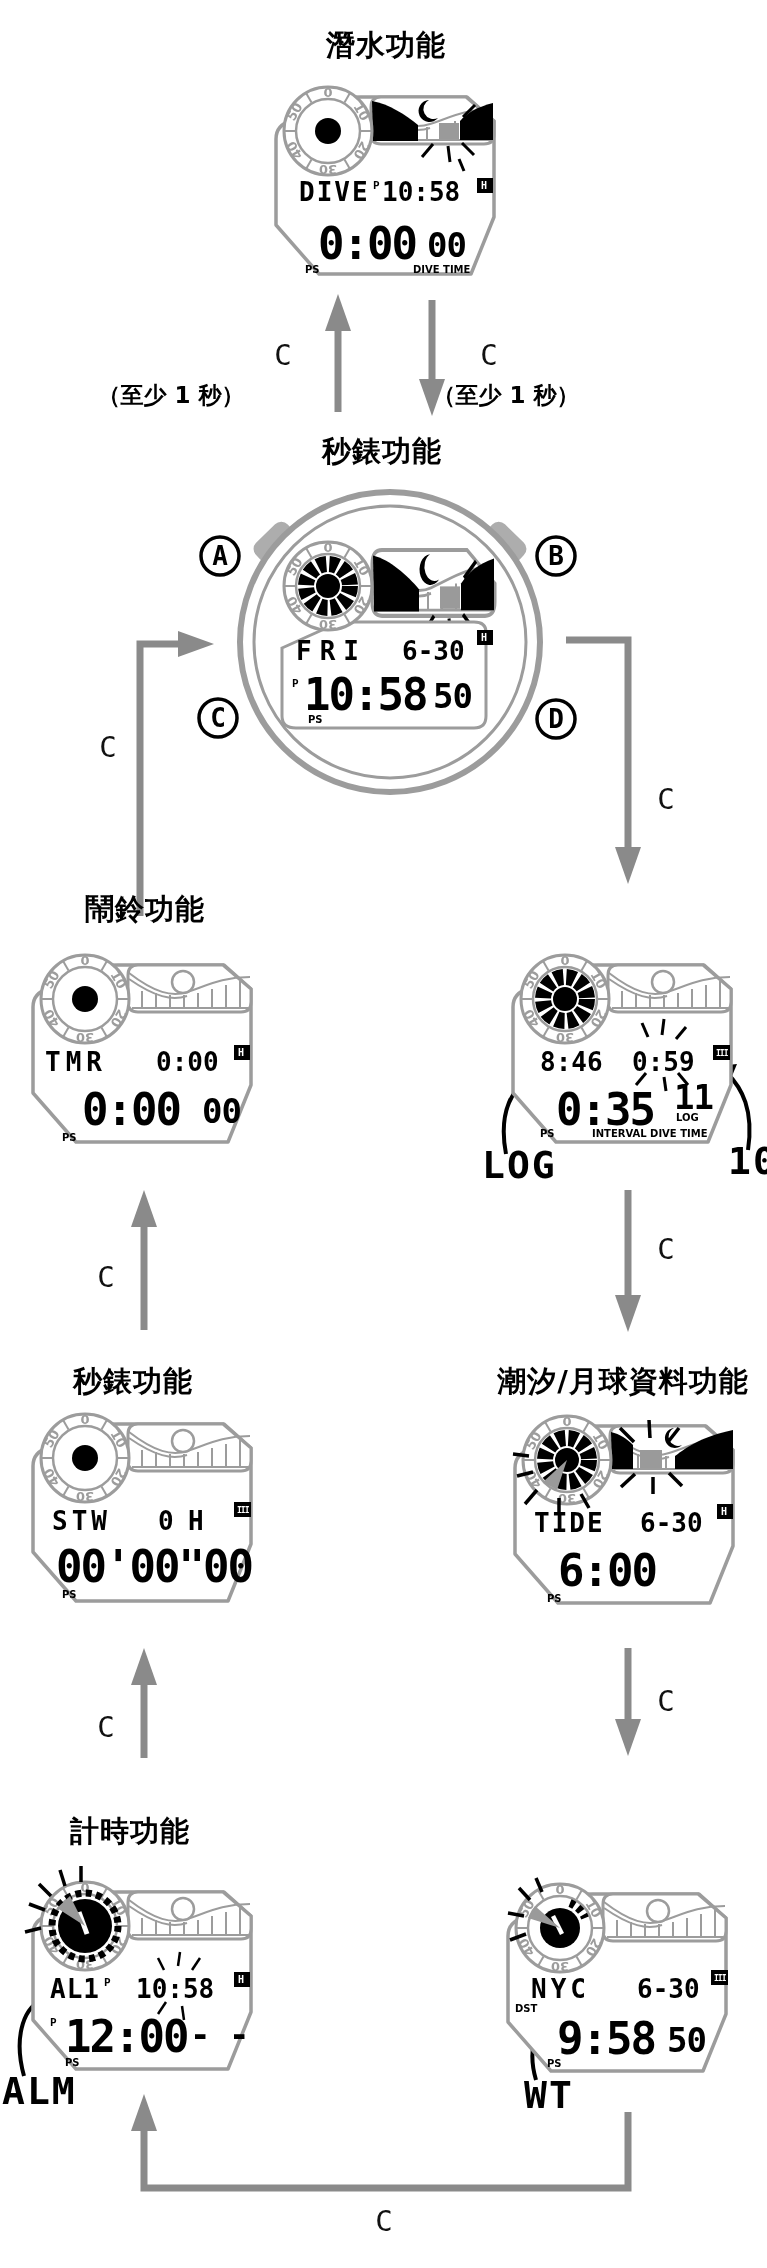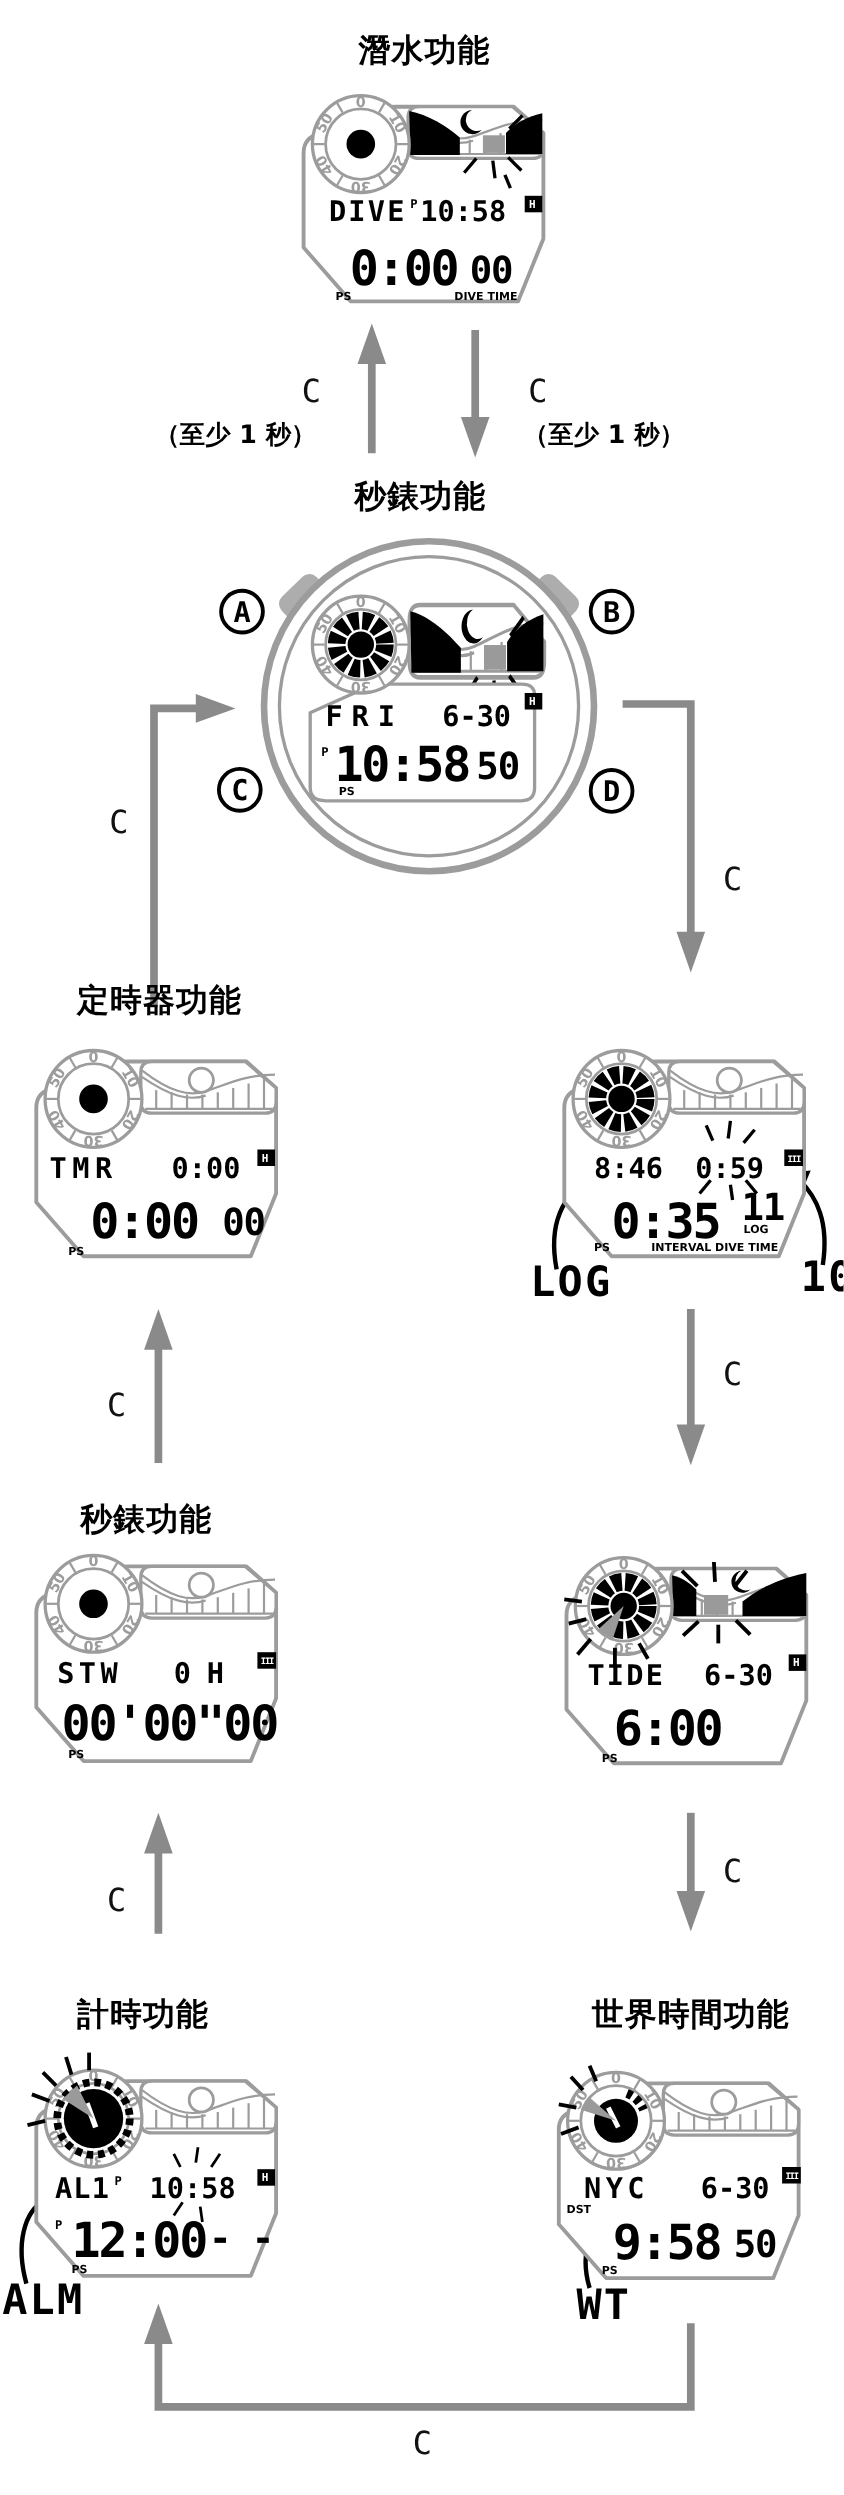--- a/index.html
+++ b/index.html
@@ -2,21 +2,21 @@
 <html><head>
 <meta charset="utf-8">
 <style>
   html,body{margin:0;padding:0;background:#fff;}
   #page{position:relative;width:767px;height:2268px;background:#fff;overflow:hidden;
         font-family:"DejaVu Sans",sans-serif;}
   .title{position:absolute;transform:translateX(-50%);font-weight:bold;font-size:29px;
          color:#000;white-space:nowrap;letter-spacing:1px;}
   .clabel{position:absolute;transform:translateX(-50%);font-family:"DejaVu Sans Mono",monospace;
           font-size:29px;font-weight:500;color:#111;}
-  .hold{position:absolute;transform:translateX(-50%);font-size:23px;font-weight:bold;color:#000;white-space:nowrap;margin-left:43px;}
+  .hold{position:absolute;transform:translateX(-50%);font-size:23px;font-weight:bold;color:#000;white-space:nowrap;}
   .lcdcall{position:absolute;font-family:"DejaVu Sans Mono",monospace;font-weight:bold;
            font-size:38px;color:#000;letter-spacing:2px;line-height:1;}
   svg.watch{position:absolute;overflow:visible;}
   svg#overlay{position:absolute;left:0;top:0;pointer-events:none;}
   text{font-family:"DejaVu Sans Mono",monospace;font-weight:bold;fill:#000;}
   .bez{font-size:13px;fill:#9c9c9c;font-weight:bold;font-family:"DejaVu Sans",sans-serif;}
   .lbl{font-size:10px;font-family:"DejaVu Sans",sans-serif;font-weight:bold;}
   .mkr{font-size:10px;fill:#fff;}
   .mkr3{font-size:8px;fill:#fff;letter-spacing:-1px;}
   .r1{font-size:26px;}
@@ -177,24 +177,24 @@
   <g fill="#000">
     <polygon points="548,1068 529,1065 537,1083"></polygon>
     <polygon points="719,1066 737,1064 730,1081"></polygon>
     <polygon points="50,1996 32,1991 37,2009"></polygon>
     <polygon points="560,2006 542,2001 547,2019"></polygon>
   </g>
 </svg>
 
 <div class="title" style="left:386px;top:26px">潛水功能</div>
 <div class="title" style="left:382px;top:432px">秒錶功能</div>
-<div class="title" style="left:145px;top:890px">定時器功能</div>
+<div class="title" style="left:145px;top:890px">鬧鈴功能</div>
 <div class="title" style="left:133px;top:1362px">秒錶功能</div>
+<div class="title" style="left:623px;top:1362px">潮汐/月球資料功能</div>
 <div class="title" style="left:130px;top:1812px">計時功能</div>
-<div class="title" style="left:628px;top:1812px">世界時間功能</div>
 
 <div class="clabel" style="left:283px;top:338px">C</div>
 <div class="clabel" style="left:489px;top:338px">C</div>
 <div class="clabel" style="left:108px;top:730px">C</div>
 <div class="clabel" style="left:666px;top:782px">C</div>
 <div class="clabel" style="left:106px;top:1260px">C</div>
 <div class="clabel" style="left:666px;top:1232px">C</div>
 <div class="clabel" style="left:106px;top:1710px">C</div>
 <div class="clabel" style="left:666px;top:1684px">C</div>
 <div class="clabel" style="left:384px;top:2204px">C</div>

